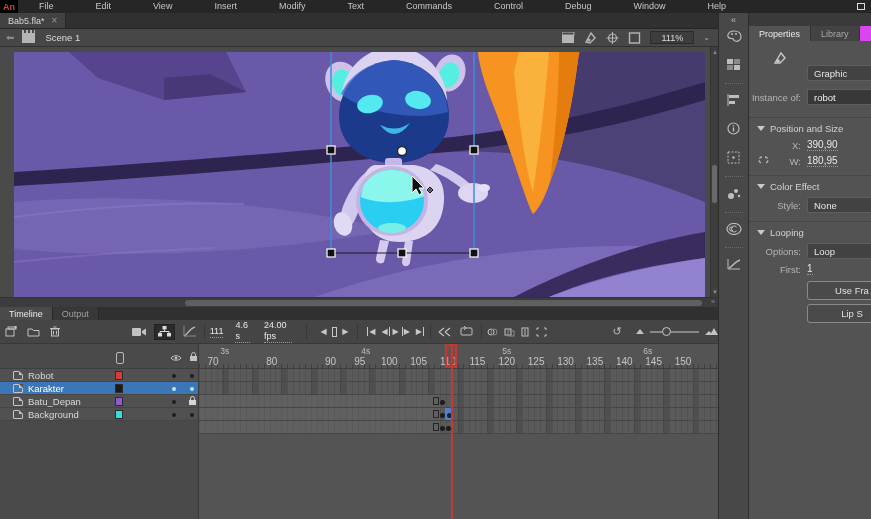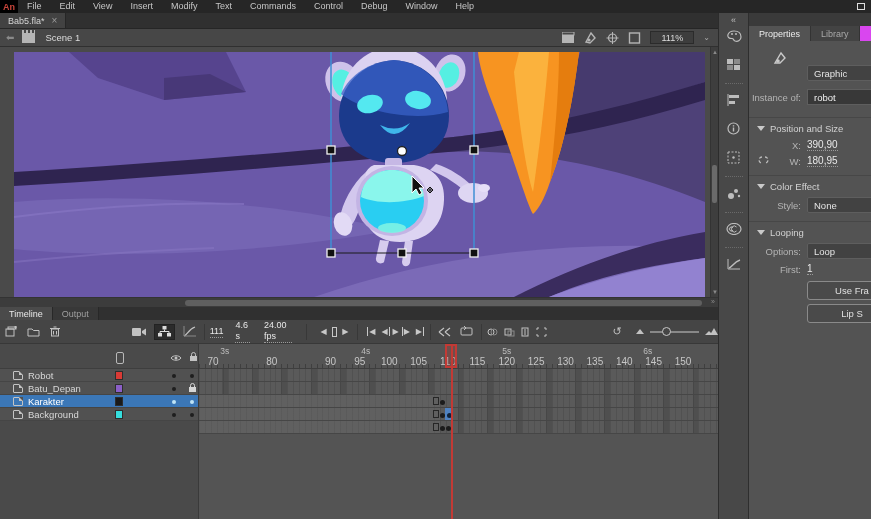--- a/index.html
+++ b/index.html
@@ -3,21 +3,21 @@
 <meta charset="utf-8">
 <style>
   *{margin:0;padding:0;box-sizing:border-box;font-family:"Liberation Sans",sans-serif;}
   html,body{width:871px;height:519px;overflow:hidden;background:#3a3a3a;}
   body{position:relative;font-size:10px;color:#cfcfcf;}
   .abs{position:absolute;}
 
   
   .menubar{height:13px;background:#262626;display:flex;align-items:center;gap:0;position:relative;}
   .an-logo{width:18px;height:13px;background:#000000;color:#c9453a;font-weight:bold;font-size:9px;display:flex;align-items:center;justify-content:center;}
-  .menu-item{padding:0 9px;font-size:9px;color:#c6c6c6;line-height:13px;}
+  .menu-item{padding:0 21px;font-size:9px;color:#c6c6c6;line-height:13px;}
   .win-btn{position:absolute;right:6px;top:3px;width:8px;height:7px;border:1px solid #ddd;}
 
   
   .content{display:flex;height:506px;}
   .left-col{width:718px;position:relative;background:#3a3a3a;}
   .right-col{width:153px;display:flex;background:#535353;border-left:1px solid #2c2c2c;}
 
   
   .tabbar{height:16px;background:#303030;display:flex;align-items:flex-end;border-bottom:1px solid #262626;}
   .doc-tab{height:15px;background:#424242;color:#d6d6d6;font-size:9px;display:flex;align-items:center;gap:7px;padding:0 8px;border-right:1px solid #262626;}
@@ -378,36 +378,36 @@
         </span>
       </div>
       <div id="layer-list">
             <div class="layer-row">
               <span class="lyr-ic"></span>
               <span>Robot</span>
               <span class="swatch" style="background: rgb(217, 58, 53);"></span>
               <span class="dotcol" style="left: 172px;"></span>
               <span class="dotcol" style="left: 190px;"></span>
             </div>
+            <div class="layer-row selected">
+              <span class="lyr-ic"></span>
+              <span>Karakter</span>
+              <span class="swatch" style="background: rgb(26, 26, 26);"></span>
+              <span class="dotcol" style="left: 172px;"></span>
+              <span class="dotcol" style="left: 190px;"></span>
+            </div>
             <div class="layer-row">
               <span class="lyr-ic"></span>
               <span>Batu_Depan</span>
               <span class="swatch" style="background: rgb(139, 95, 199);"></span>
               <span class="dotcol" style="left: 172px;"></span>
               <span style="position: absolute; left: 188px; top: 1px;"><svg width="9" height="10">
                   <rect x="1" y="4" width="7" height="5" fill="#d6d6d6"></rect>
                   <path d="M2.5 4 V2.5 a2 2 0 0 1 4 0 V4" fill="none" stroke="#d6d6d6"></path>
                 </svg></span>
-            </div>
-            <div class="layer-row selected">
-              <span class="lyr-ic"></span>
-              <span>Karakter</span>
-              <span class="swatch" style="background: rgb(26, 26, 26);"></span>
-              <span class="dotcol" style="left: 172px;"></span>
-              <span class="dotcol" style="left: 190px;"></span>
             </div>
             <div class="layer-row">
               <span class="lyr-ic"></span>
               <span>Background</span>
               <span class="swatch" style="background: rgb(53, 222, 222);"></span>
               <span class="dotcol" style="left: 172px;"></span>
               <span class="dotcol" style="left: 190px;"></span>
             </div>
           </div>
     </div>

